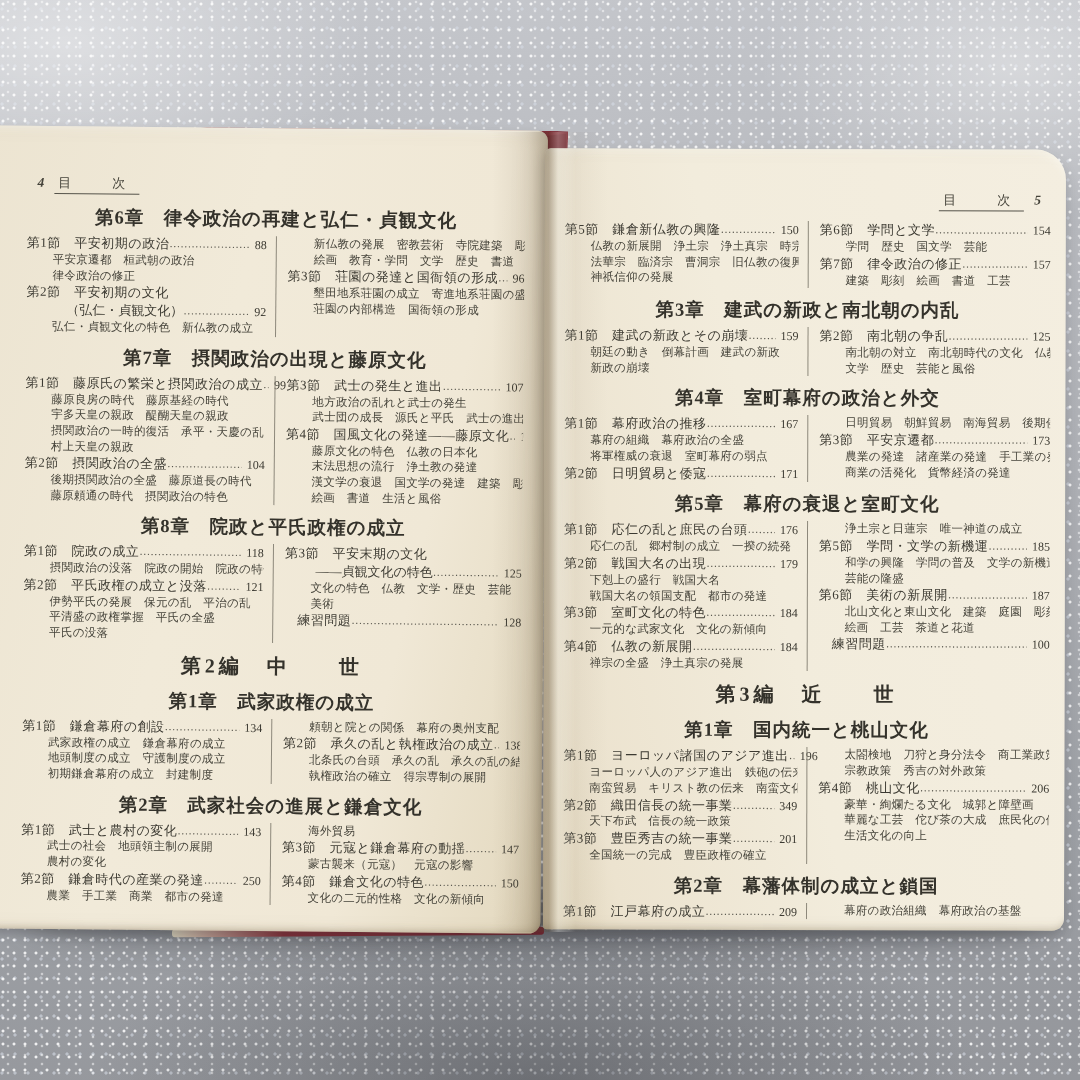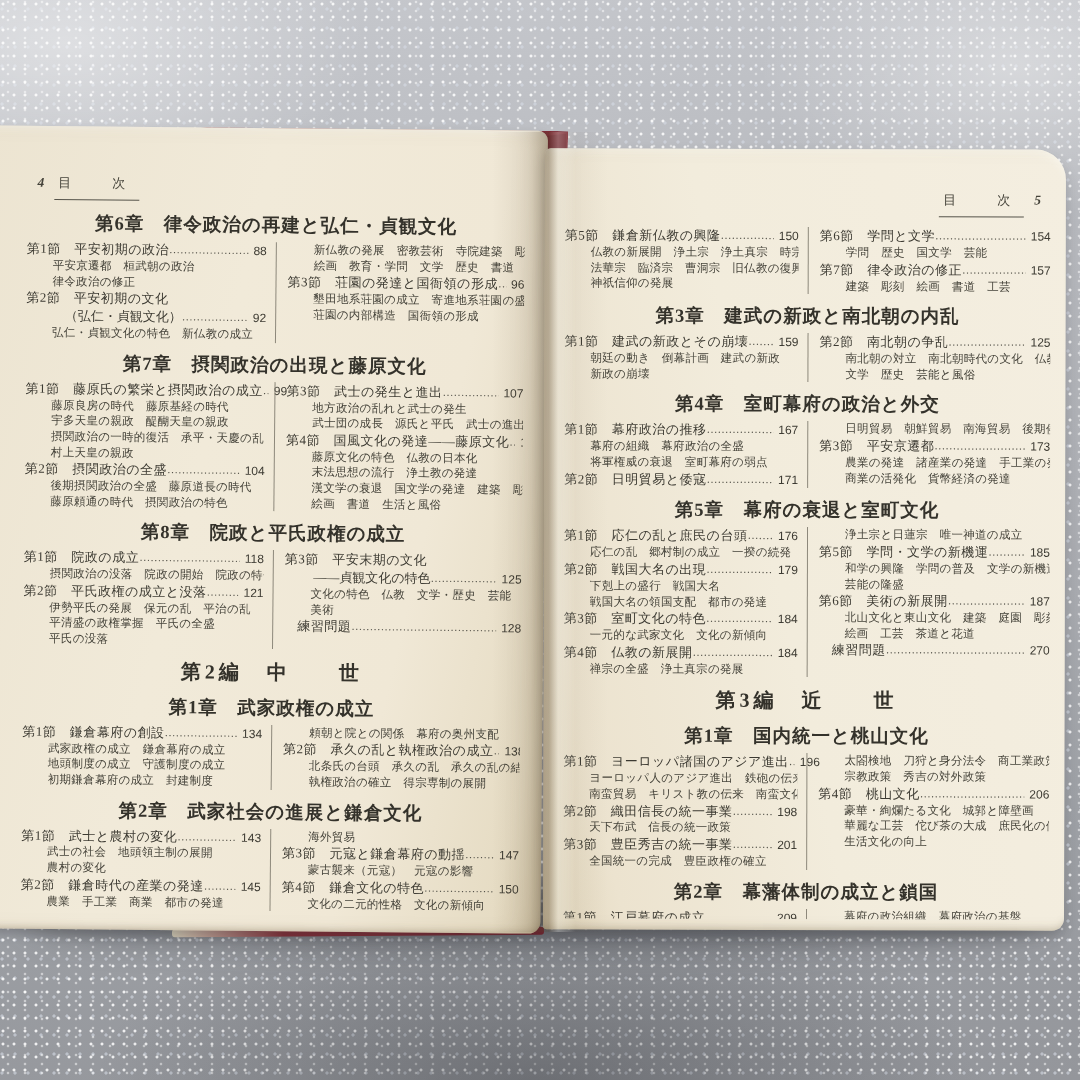--- a/index.html
+++ b/index.html
@@ -67,36 +67,36 @@
     position:absolute;left:492px;top:132px;width:116px;height:800px;z-index:3;
     pointer-events:none;
     background:linear-gradient(90deg,rgba(90,72,48,0) 0%,rgba(90,72,48,.10) 32%,rgba(90,72,48,.22) 49%,rgba(255,255,248,.28) 57%,rgba(90,72,48,.05) 72%,rgba(90,72,48,0) 100%);
   }
   .content{position:absolute;overflow:hidden;}
   .content-left{left:50px;top:48px;width:498px;height:742px;}
   .content-right{left:20px;top:42px;width:486px;height:728px;}
   .page-head{display:flex;align-items:baseline;font-size:13px;margin-bottom:10px;color:#45433a;}
   .page-head.right{justify-content:flex-end;}
   .pnum{font-style:italic;font-weight:bold;font-size:13.5px;padding:0 10px;}
-  .toclbl{letter-spacing:14px;border-bottom:1.5px solid #55534a;padding:0 0 7px 4px;}
+  .toclbl{letter-spacing:14px;border-bottom:1.5px solid #55534a;padding:0 0 1px 4px;}
   .part-title{text-align:center;font-weight:bold;font-size:20px;letter-spacing:4px;margin:10px 0 4px;color:#34322b;}
   .chapter-title{text-align:center;font-weight:bold;font-size:18.5px;letter-spacing:1px;margin:9px 0 5px;color:#34322b;}
   .block{margin-bottom:3px;}
   .cols{display:flex;align-items:stretch;}
   .col{width:50%;box-sizing:border-box;}
   .col:first-child{padding-right:9px;}
   .col + .col{border-left:1px solid #8d887b;padding-left:11px;}
   .entry{margin:0;}
   .h{display:flex;align-items:baseline;font-size:13px;line-height:1.38;white-space:nowrap;}
   .h .lbl{flex:0 0 auto;letter-spacing:.5px;}
   .h.plain{padding-left:13px;}
   .cont{display:flex;justify-content:flex-end;align-items:baseline;font-size:13px;line-height:1.38;white-space:nowrap;}
   .lead{flex:1 1 auto;min-width:6px;overflow:hidden;white-space:nowrap;color:#56544b;font-size:11px;letter-spacing:0;transform:translateY(-1px);}
   .cont .lead{max-width:66px;flex:0 1 auto;}
-  .pg{flex:0 0 auto;padding-left:5px;font-size:12px;color:#3c3a32;font-family:Liberation Sans, sans-serif;}
+  .pg{flex:0 0 auto;padding-left:5px;font-size:12px;color:#3c3a32;font-family:Liberation Serif, serif;}
   .d{font-size:11.5px;line-height:1.36;padding-left:26px;white-space:nowrap;overflow:hidden;color:#45433a;letter-spacing:.3px;}
 </style>
 </head>
 <body>
 
 <div class="shadow-under-book"></div>
 <div class="cover-top-edge"></div>
 <div class="cover-gutter-wedge"></div>
 <div class="cover-bottom-edge"></div>
 
@@ -286,21 +286,21 @@
                   <span class="lead">………………………………………………………………………………………………………………………………………………………………</span>
                   <span class="pg">143</span>
                 </div>
                 <div class="d">武士の社会　地頭領主制の展開</div>
                 <div class="d">農村の変化</div>
               </div>
               <div class="entry">
                 <div class="h">
                   <span class="lbl">第2節　鎌倉時代の産業の発達</span>
                   <span class="lead">………………………………………………………………………………………………………………………………………………………………</span>
-                  <span class="pg">145</span>
+                  <span class="pg">250</span>
                 </div>
                 <div class="d">農業　手工業　商業　都市の発達</div>
               </div>
             </div>
             <div class="col">
               <div class="entry">
                 <div class="d">海外貿易</div>
               </div>
               <div class="entry">
                 <div class="h">
@@ -487,21 +487,21 @@
                   <span class="lead">………………………………………………………………………………………………………………………………………………………………</span>
                   <span class="pg">187</span>
                 </div>
                 <div class="d">北山文化と東山文化　建築　庭園　彫刻</div>
                 <div class="d">絵画　工芸　茶道と花道</div>
               </div>
               <div class="entry">
                 <div class="h plain">
                   <span class="lbl">練習問題</span>
                   <span class="lead">………………………………………………………………………………………………………………………………………………………………</span>
-                  <span class="pg">270</span>
+                  <span class="pg">100</span>
                 </div>
               </div>
             </div>
           </div>
         </div>
         <div class="part-title">第3編　近　　世</div>
         <div class="block">
           <div class="chapter-title">第1章　国内統一と桃山文化</div>
           <div class="cols">
             <div class="col">
@@ -511,21 +511,21 @@
                   <span class="lead">………………………………………………………………………………………………………………………………………………………………</span>
                   <span class="pg">196</span>
                 </div>
                 <div class="d">ヨーロッパ人のアジア進出　鉄砲の伝来</div>
                 <div class="d">南蛮貿易　キリスト教の伝来　南蛮文化</div>
               </div>
               <div class="entry">
                 <div class="h">
                   <span class="lbl">第2節　織田信長の統一事業</span>
                   <span class="lead">………………………………………………………………………………………………………………………………………………………………</span>
-                  <span class="pg">198</span>
+                  <span class="pg">349</span>
                 </div>
                 <div class="d">天下布武　信長の統一政策</div>
               </div>
               <div class="entry">
                 <div class="h">
                   <span class="lbl">第3節　豊臣秀吉の統一事業</span>
                   <span class="lead">………………………………………………………………………………………………………………………………………………………………</span>
                   <span class="pg">201</span>
                 </div>
                 <div class="d">全国統一の完成　豊臣政権の確立</div>

